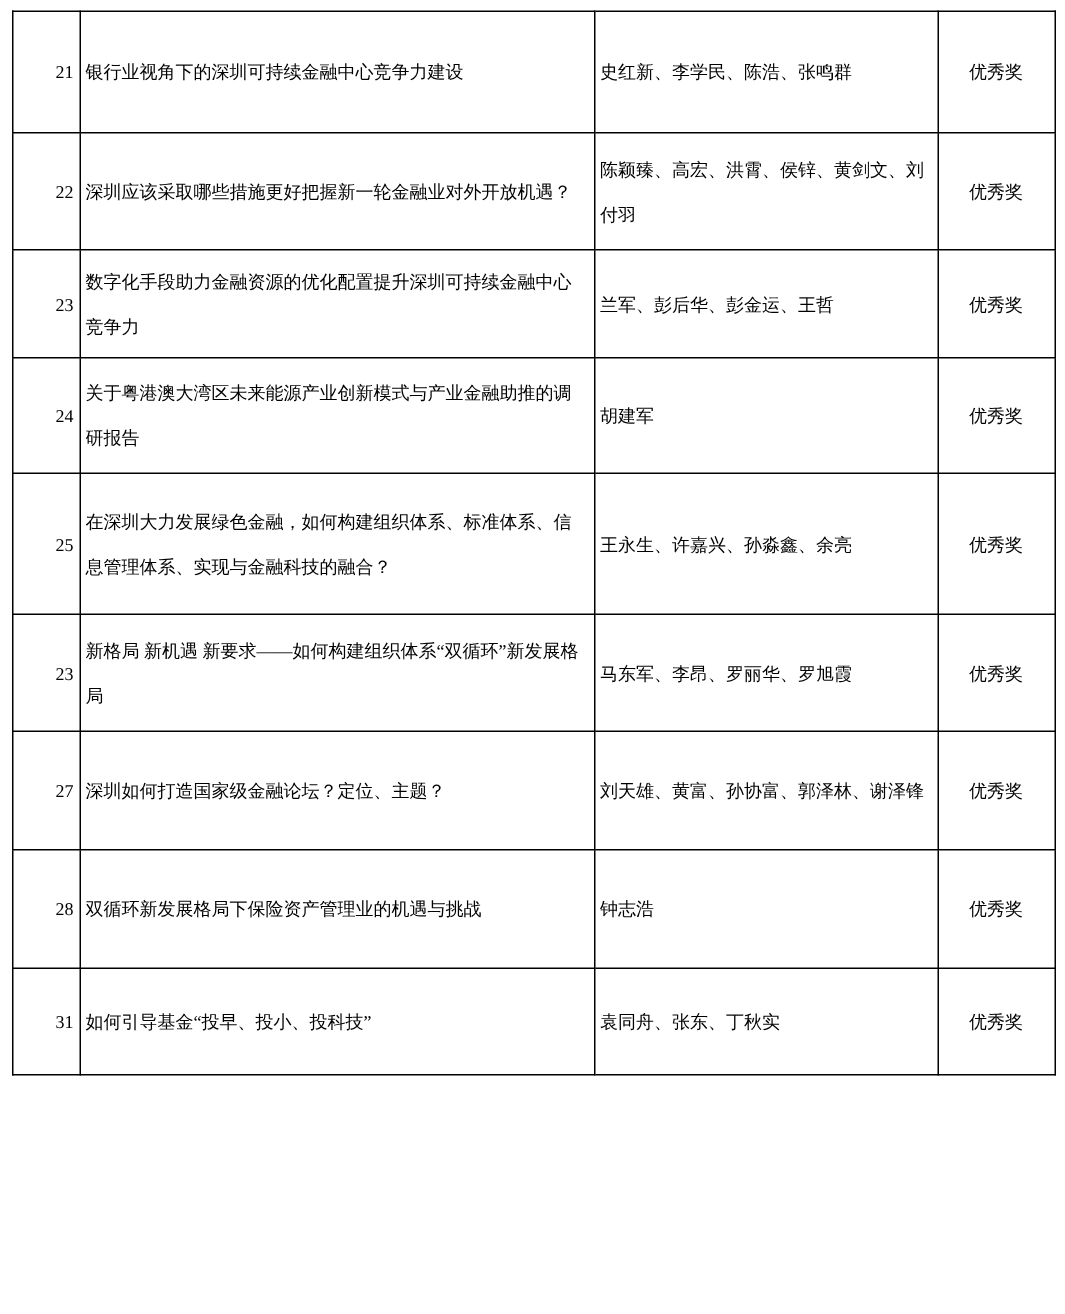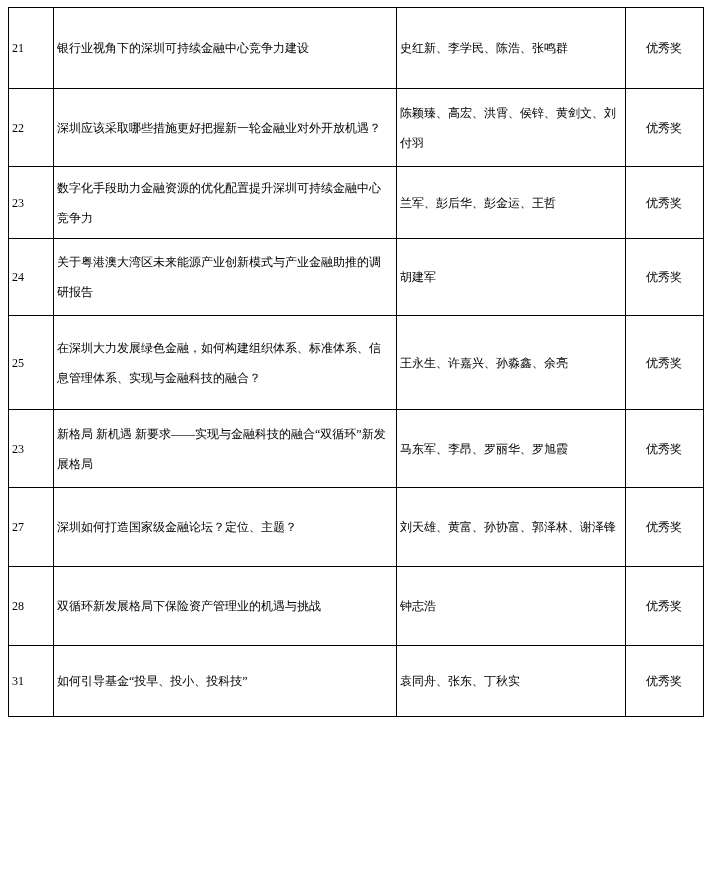--- a/index.html
+++ b/index.html
@@ -23,21 +23,21 @@
   table.awards td {
     border: 1px solid #000000;
     font-size: 12px;
     line-height: 30px;
     vertical-align: middle;
     overflow: hidden;
     word-break: normal;
     padding: 2px 4px 2px 3px;
   }
   td.c-no {
-    text-align: left;
+    text-align: right;
     padding: 2px 1px;
   }
   td.c-title, td.c-authors {
     text-align: left;
   }
   td.c-award {
     text-align: center;
     padding: 2px 1px;
   }
   
@@ -94,21 +94,21 @@
 
   <tr>
     <td class="c-no">25</td>
     <td class="c-title">在深圳大力发展绿色金融，如何构建组织体系、标准体系、信息管理体系、实现与金融科技的融合？</td>
     <td class="c-authors">王永生、许嘉兴、孙淼鑫、余亮</td>
     <td class="c-award">优秀奖</td>
   </tr>
 
   <tr>
     <td class="c-no">23</td>
-    <td class="c-title">新格局 新机遇 新要求——实现与金融科技的融合“双循环”新发展格局</td>
+    <td class="c-title">新格局 新机遇 新要求——如何构建组织体系“双循环”新发展格局</td>
     <td class="c-authors">马东军、李昂、罗丽华、罗旭霞</td>
     <td class="c-award">优秀奖</td>
   </tr>
 
   <tr>
     <td class="c-no">27</td>
     <td class="c-title">深圳如何打造国家级金融论坛？定位、主题？</td>
     <td class="c-authors">刘天雄、黄富、孙协富、郭泽林、谢泽锋</td>
     <td class="c-award">优秀奖</td>
   </tr>

